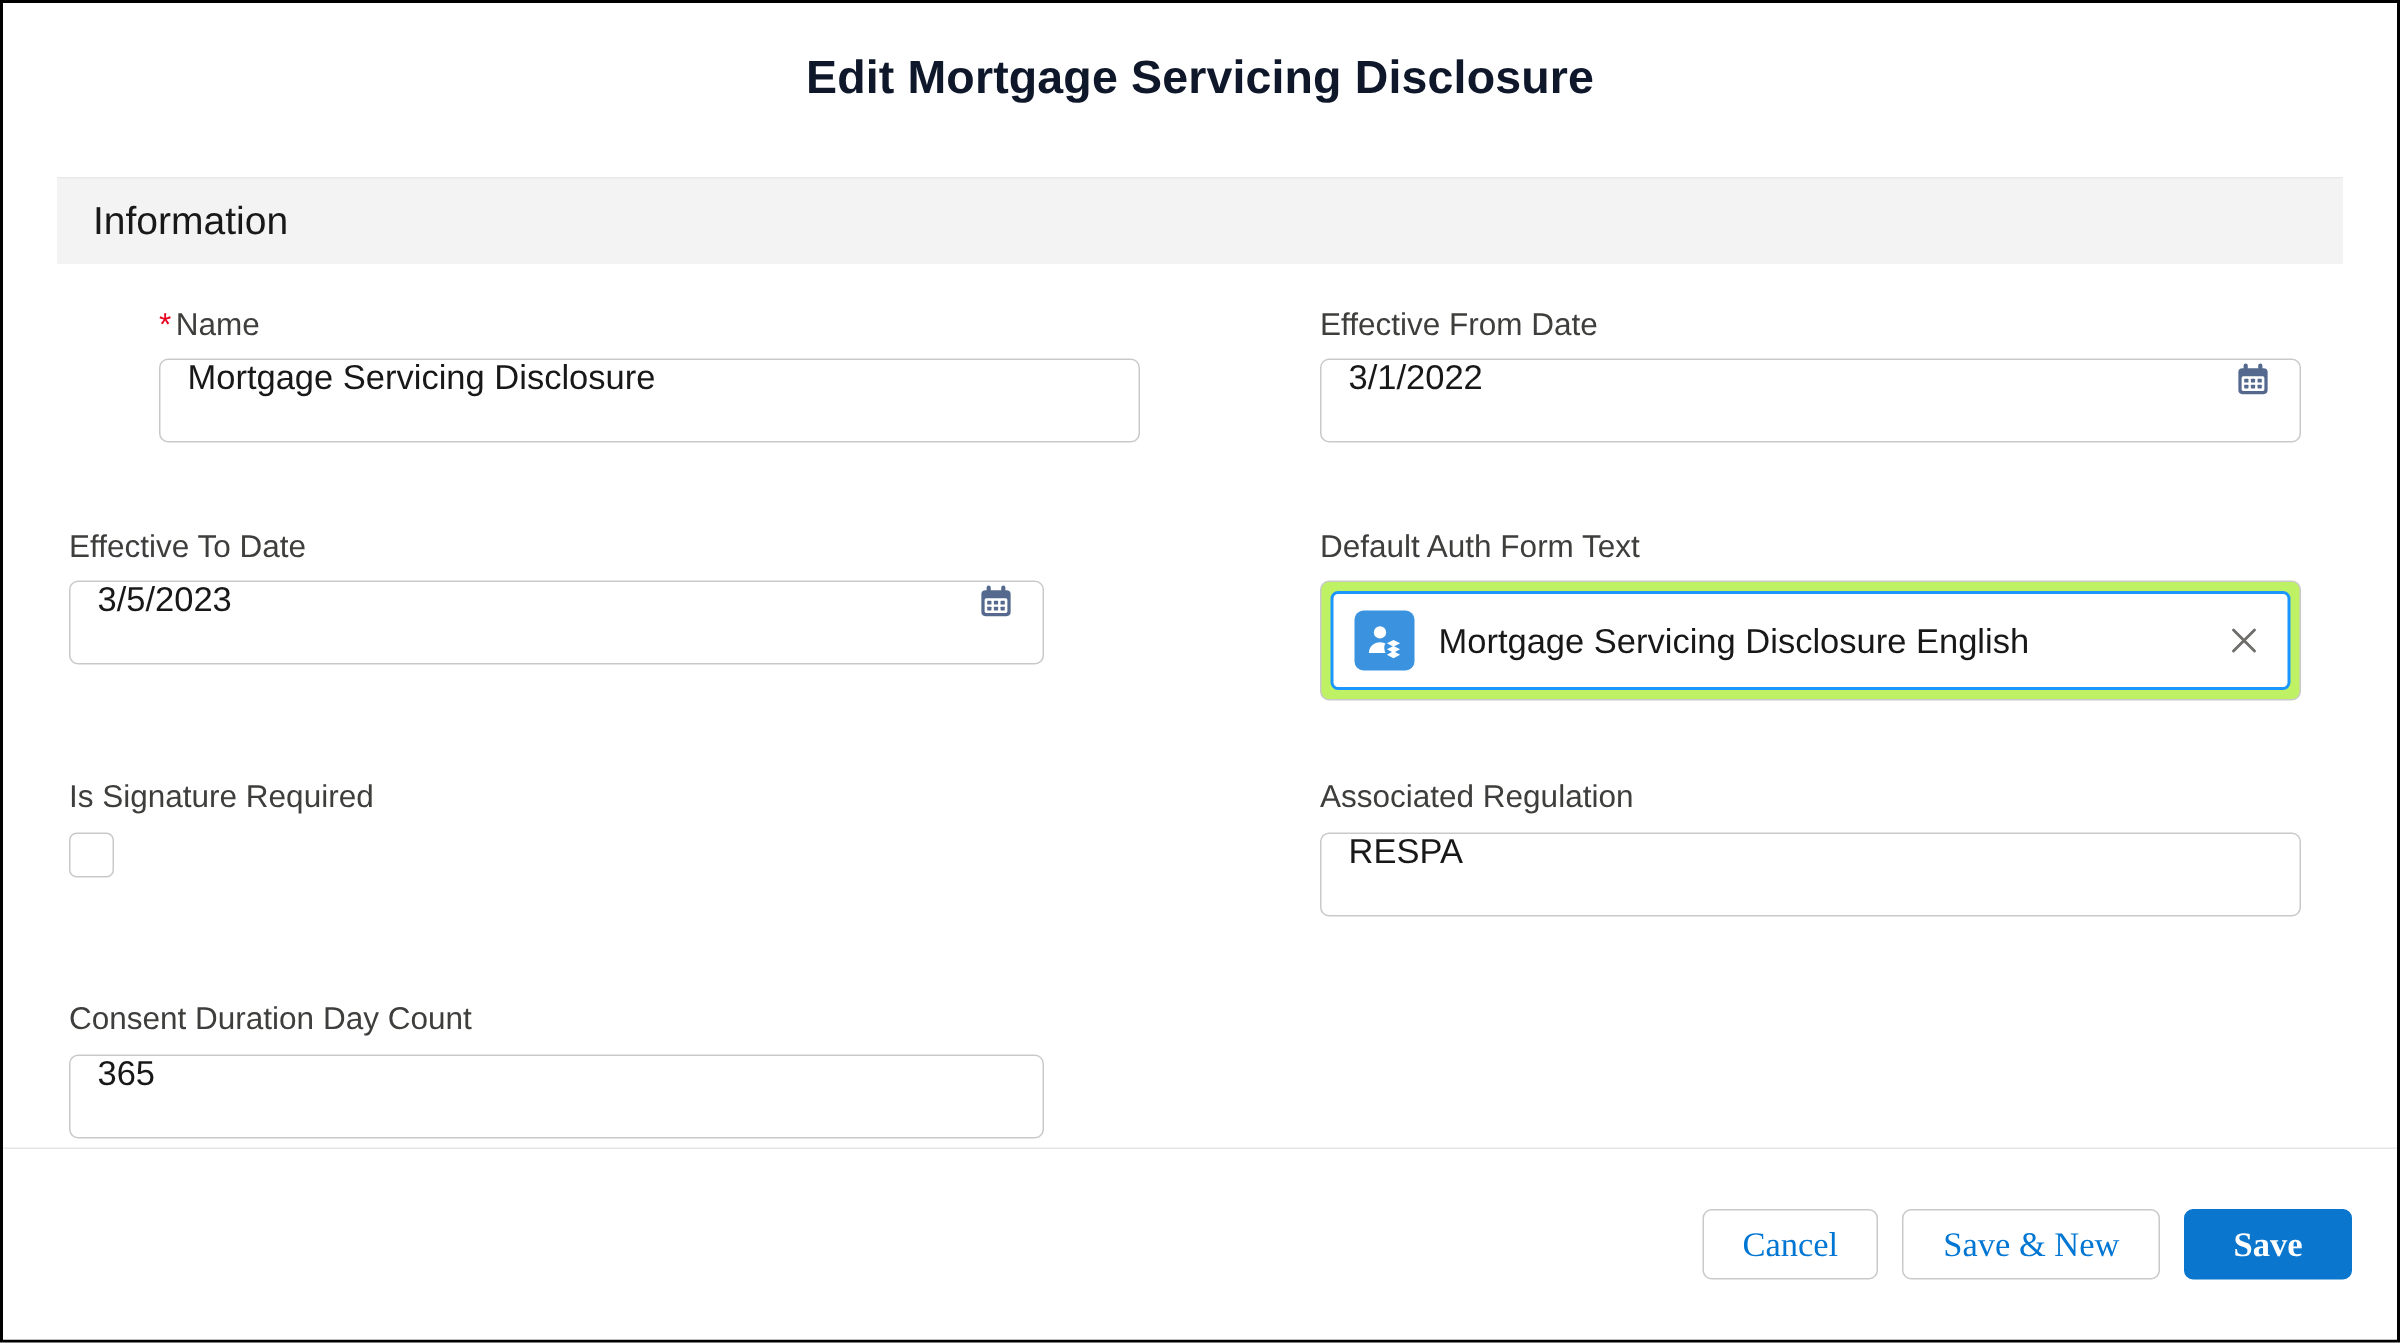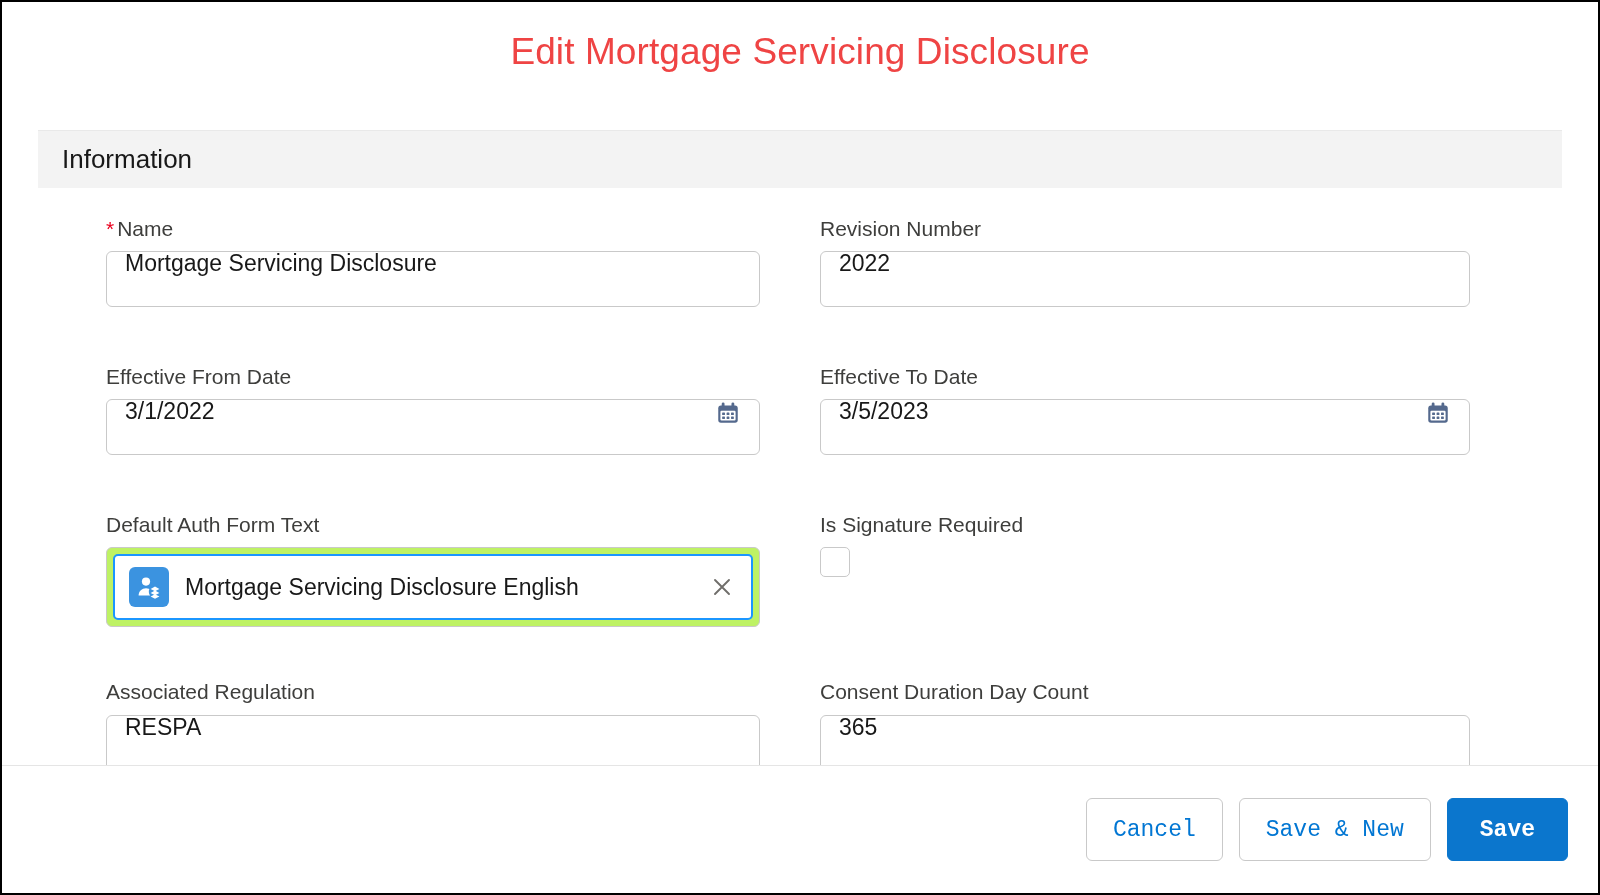--- a/index.html
+++ b/index.html
@@ -29,35 +29,34 @@
   
   .modal-header {
     height: 100px;
     flex: 0 0 100px;
     display: flex;
     align-items: center;
     justify-content: center;
     background: #ffffff;
   }
   .modal-title {
-    font-size: 37px;
-    font-weight: 400;
-    color: #ef4444;
+    font-size: 31px;
+    font-weight: 700;
+    color: #0f172a;
     letter-spacing: 0.1px;
     line-height: 1.2;
     white-space: nowrap;
   }
 
   
   .modal-body {
     flex: 1 1 auto;
     padding: 16px;
     overflow: hidden;
     position: relative;
-    margin-top: 12px;
   }
 
   .section-header {
     margin: 0 20px;
     height: 58px;
     background: #f3f3f3;
     border-top: 1px solid #e9e9e9;
     display: flex;
     align-items: center;
     padding-left: 24px;
@@ -191,24 +190,24 @@
     height: 128px;
     border-top: 1px solid #e5e5e5;
     background: #ffffff;
     display: flex;
     align-items: center;
     justify-content: flex-end;
     padding-right: 30px;
     gap: 16px;
   }
   .btn {
-    height: 63px;
+    height: 47px;
     border-radius: 6px;
     font-size: 23px;
-    font-family: Liberation Mono, monospace;
+    font-family: Liberation Serif, serif;
     display: inline-flex;
     align-items: center;
     justify-content: center;
     padding: 0 26px;
     cursor: pointer;
     white-space: nowrap;
   }
   .btn-neutral {
     background: #ffffff;
     border: 1px solid #c9c9c9;
@@ -239,26 +238,20 @@
 
     <div class="form-grid">
 
       <div class="field">
         <label class="field-label"><span class="req-asterisk">*</span><span>Name</span></label>
         <div class="input-box">
           <span class="input-value">Mortgage Servicing Disclosure</span>
         </div>
       </div>
 
-      <div class="field col-right">
-        <label class="field-label">Revision Number</label>
-        <div class="input-box">
-          <span class="input-value">2022</span>
-        </div>
-      </div>
 
       <div class="field">
         <label class="field-label">Effective From Date</label>
         <div class="input-box">
           <span class="input-value">3/1/2022</span>
           <svg class="cal-icon" viewBox="0 0 24 24">
             <rect x="3" y="5" width="18" height="16" rx="2.5" fill="#54698d"></rect>
             <rect x="5" y="10" width="14" height="9" rx="1" fill="#ffffff"></rect>
             <rect x="6.2" y="2.2" width="2.6" height="4" rx="1.3" fill="#54698d"></rect>
             <rect x="15.2" y="2.2" width="2.6" height="4" rx="1.3" fill="#54698d"></rect>

